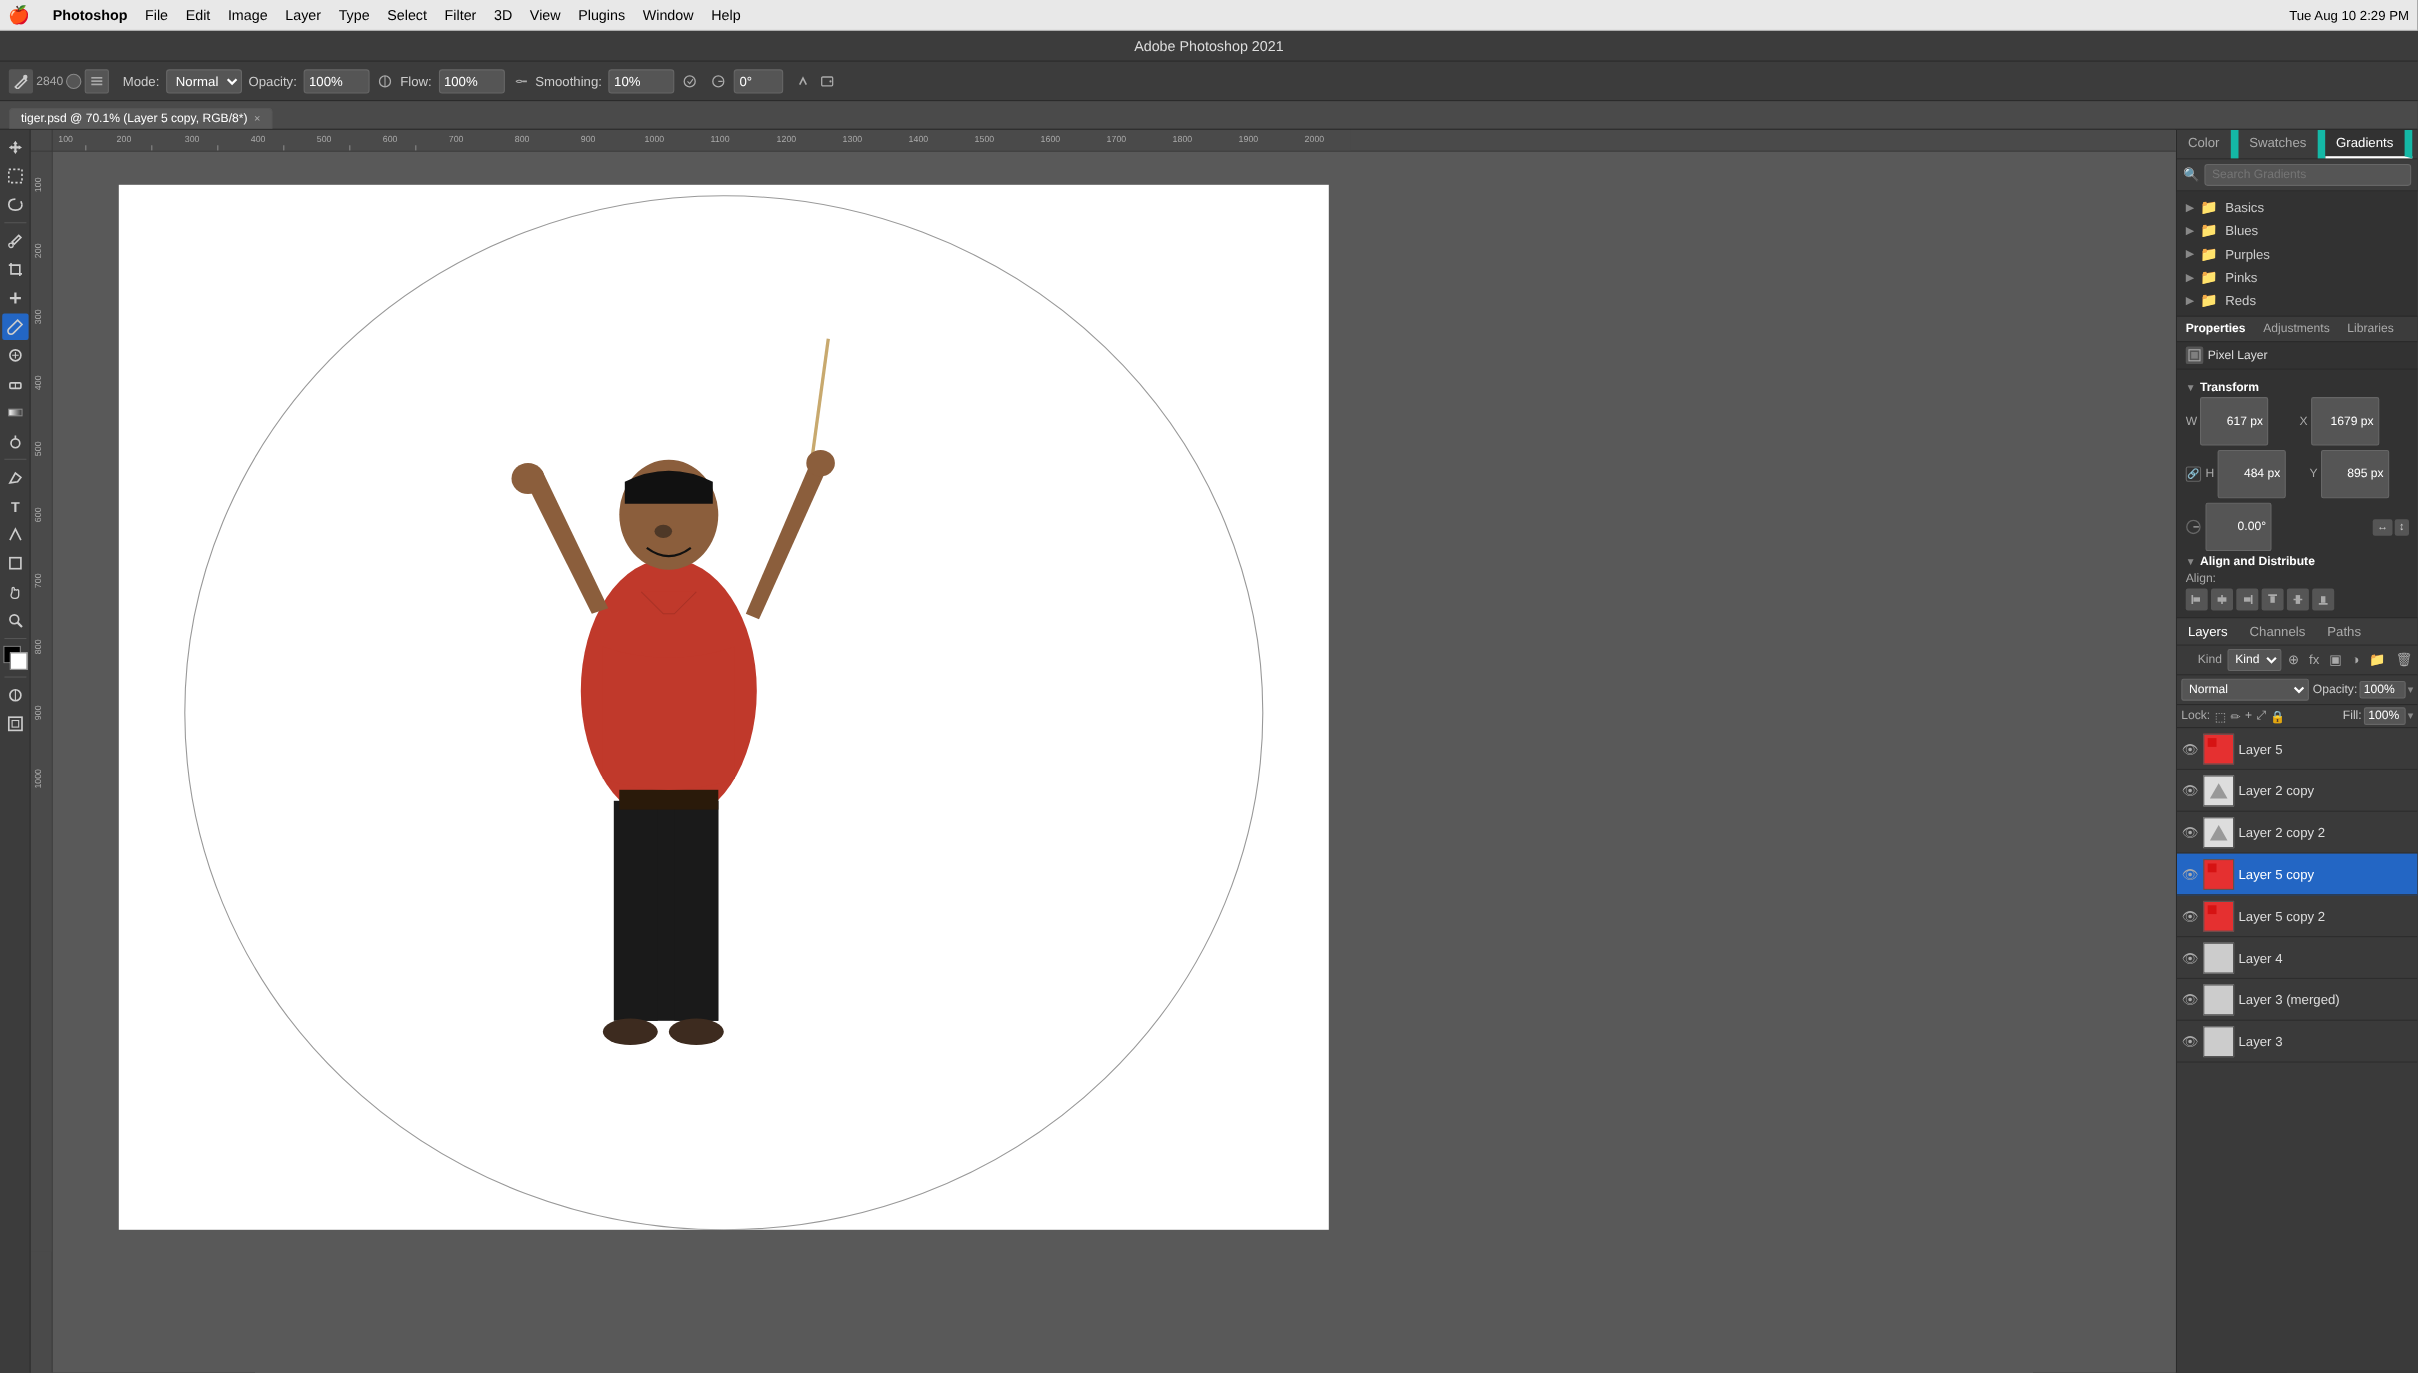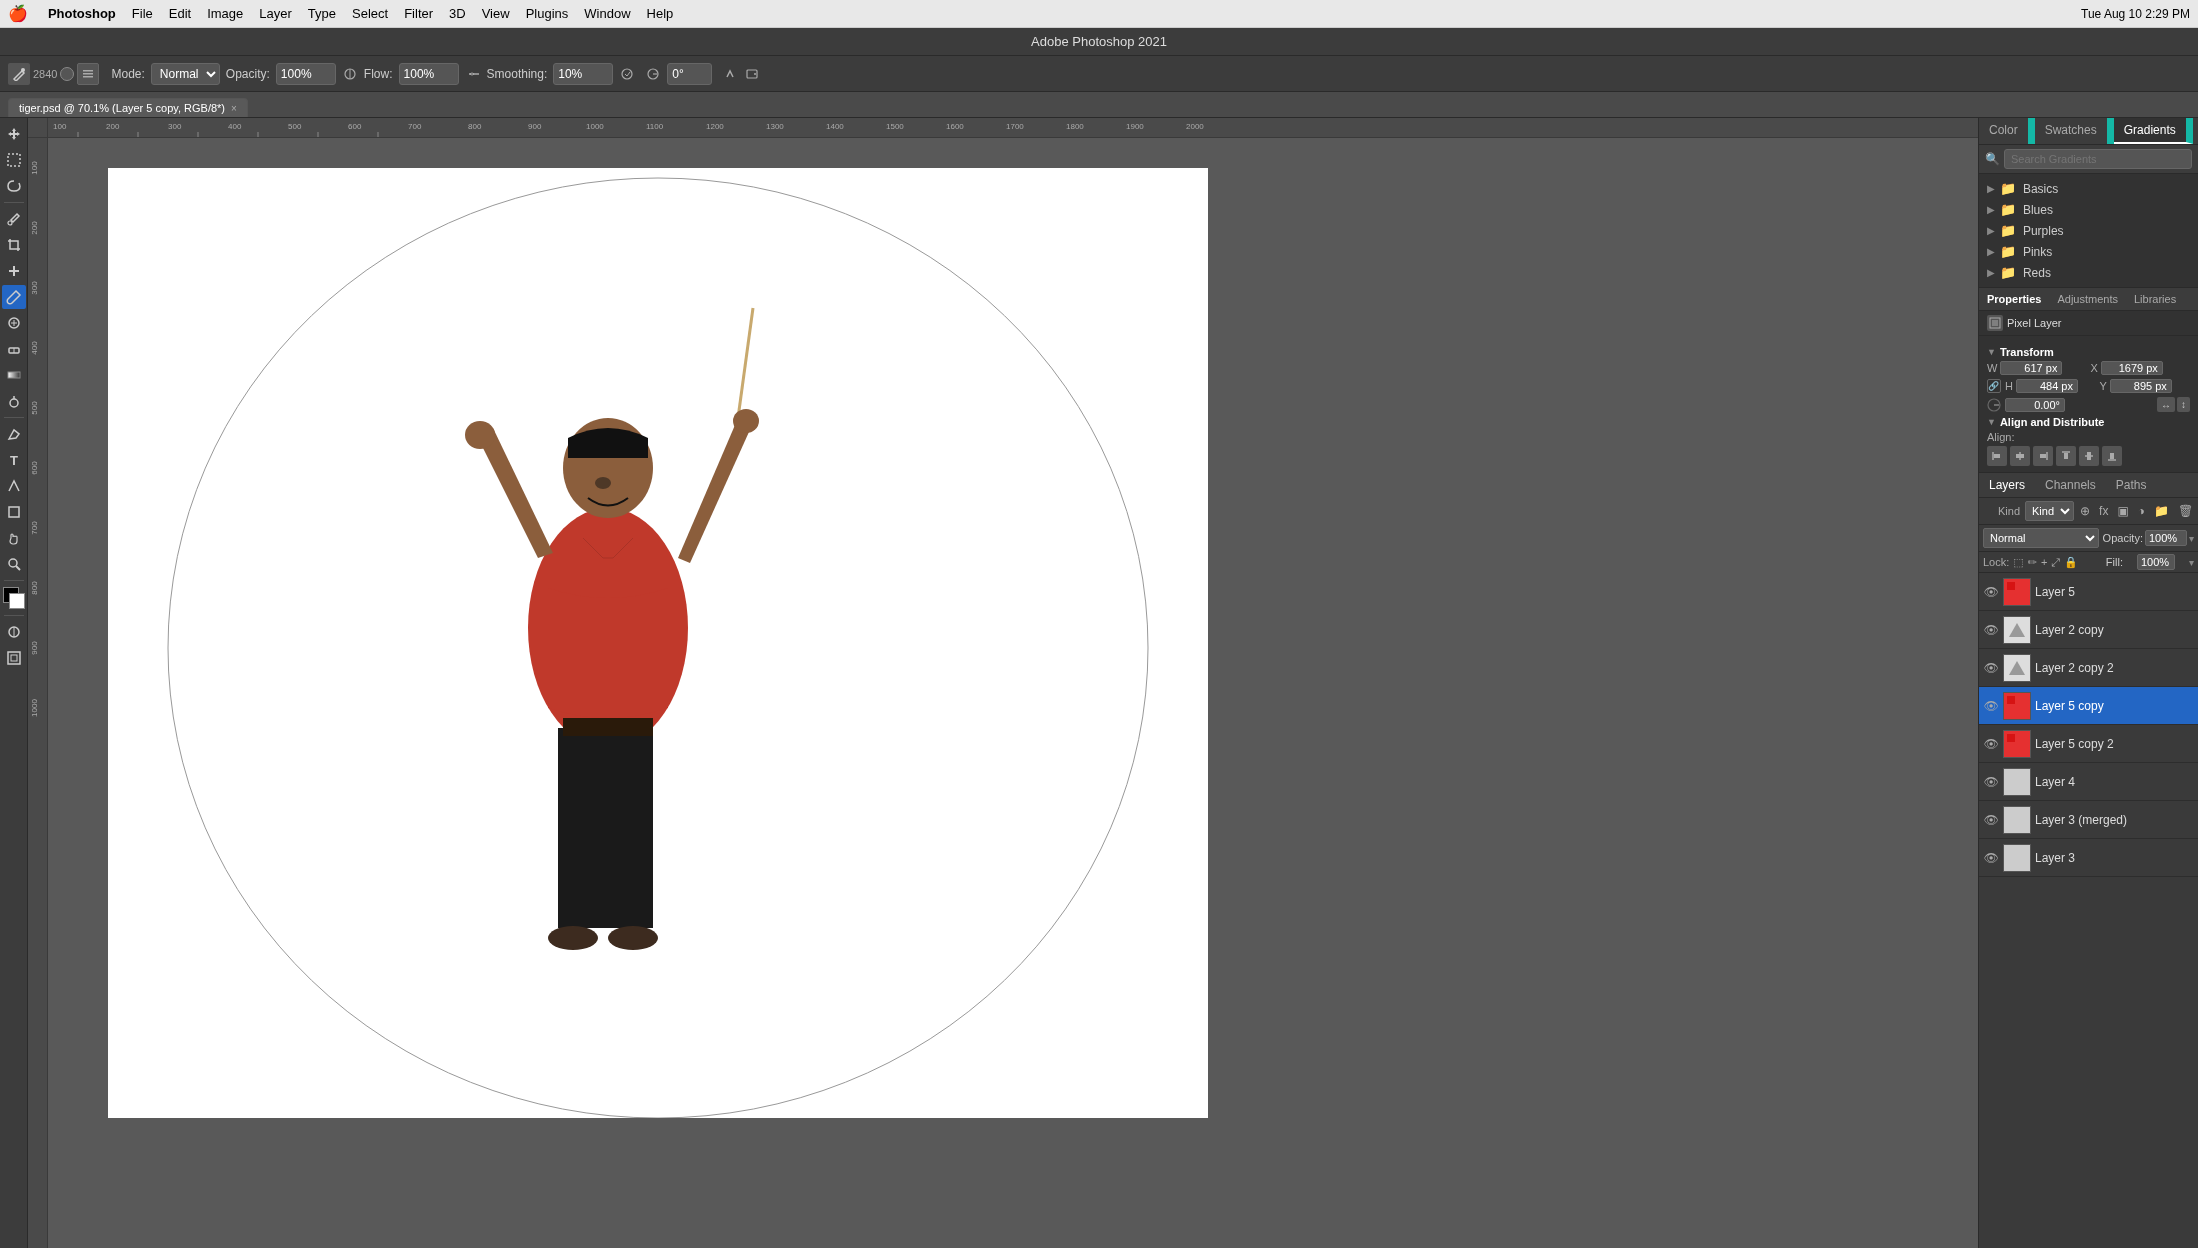--- a/index.html
+++ b/index.html
@@ -300,21 +300,21 @@
       align-items: center;
       gap: 4px;
       cursor: pointer;
     }
     .props-section-title .arrow { font-size: 9px; color: #888; }
     .props-input {
       background: #555;
       border: 1px solid #666;
       color: #fff;
       font-size: 11px;
-      padding: 0 4px;
+      padding: 15px 4px;
       border-radius: 2px;
       width: 62px;
       text-align: right;
     }
     .props-grid {
       display: grid;
       grid-template-columns: 1fr 1fr;
       gap: 4px;
       margin-bottom: 4px;
     }
@@ -431,21 +431,21 @@
       font-size: 11px;
       color: #aaa;
       flex-shrink: 0;
     }
     .lock-icon { font-size: 11px; cursor: pointer; }
     .fill-row {
       color: #ccc;
       font-size: 11px;
       display: flex;
       align-items: center;
-      gap: 14px;
+      gap: 2px;
       margin-left: auto;
     }
 
     
     .layers-list {
       flex: 1;
       overflow-y: auto;
       background: #3a3a3a;
     }
     .layer-item {

